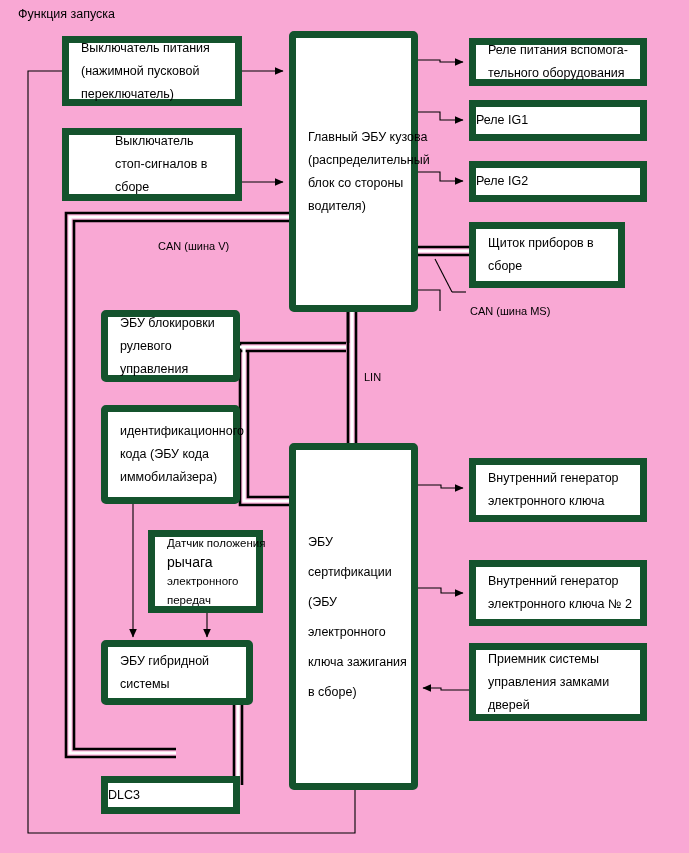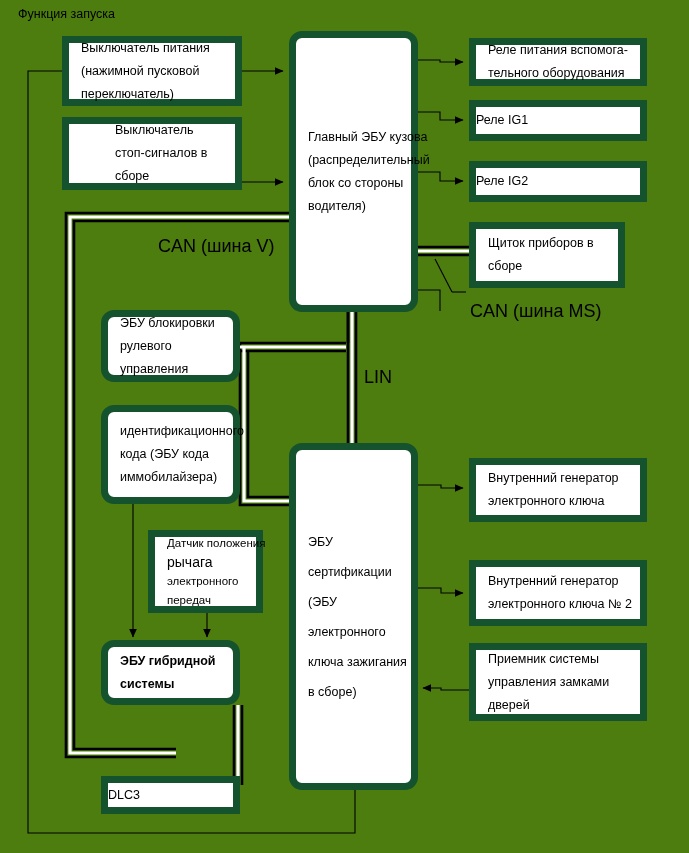--- a/index.html
+++ b/index.html
@@ -1,26 +1,26 @@
 <!DOCTYPE html>
 <html><head>
 <meta charset="utf-8">
 <style>
   html,body{margin:0;padding:0;background:#ffffff;}
   body{font-family:"Liberation Sans","DejaVu Sans",sans-serif;color:#000;}
-  #root{position:relative;width:689px;height:853px;overflow:hidden;background:#4d7c0f;}
+  #root{position:relative;width:689px;height:853px;overflow:hidden;background:#f9a8d4;}
   #svg-layer{position:absolute;left:0;top:0;width:689px;height:853px;}
   .node{position:absolute;box-sizing:border-box;background:#fff;border:7px solid #14532d;
         display:flex;flex-direction:column;justify-content:center;}
   .node .ln{display:block;line-height:23px;font-size:12.5px;white-space:pre;}
-  .node.rounded{border-radius:13px;justify-content:center;}
+  .node.rounded{border-radius:5px;justify-content:center;}
   .node.sq{border-radius:0;}
   .pad-l .ln{padding-left:12px;text-align:left;}
   .pad-c .ln{}
-  .label{position:absolute;font-size:18px;line-height:16px;white-space:pre;}
+  .label{position:absolute;font-size:11px;line-height:16px;white-space:pre;}
   .title{position:absolute;font-size:12.5px;}
 </style>
 </head>
 <body>
 
 <div id="root">
 
   <svg id="svg-layer" viewBox="0 0 689 853" xmlns="http://www.w3.org/2000/svg">
     <defs>
       <marker id="ah" markerWidth="9" markerHeight="8" refX="8.4" refY="4" orient="auto" markerUnits="userSpaceOnUse">
@@ -98,21 +98,21 @@
   <div class="label" style="left:158px;top:238px;">CAN (шина V)</div>
   <div class="label" style="left:470px;top:303px;">CAN (шина MS)</div>
   <div class="label" style="left:364px;top:369px;">LIN</div>
 
   <div class="node sq pad-l" style="left:62px;top:36px;width:180px;height:70px;">
     <span class="ln">Выключатель питания</span>
     <span class="ln">(нажимной пусковой</span>
     <span class="ln">переключатель)</span>
   </div>
 
-  <div class="node sq pad-l" style="left:62px;top:117px;width:180px;height:73px;padding-left:34px;">
+  <div class="node sq pad-l" style="left:62px;top:128px;width:180px;height:73px;padding-left:34px;">
     <span class="ln">Выключатель</span>
     <span class="ln">стоп-сигналов в</span>
     <span class="ln">сборе</span>
   </div>
 
   <div class="node rounded pad-l" style="left:289px;top:31px;width:129px;height:281px;">
     <span class="ln">Главный ЭБУ кузова</span>
     <span class="ln">(распределительный</span>
     <span class="ln">блок со стороны</span>
     <span class="ln">водителя)</span>
@@ -148,21 +148,21 @@
     <span class="ln">иммобилайзера)</span>
   </div>
 
   <div class="node sq pad-l" style="left:148px;top:530px;width:115px;height:83px;">
     <span class="ln" style="line-height:19px;font-size:11.5px;">Датчик положения</span>
     <span class="ln" style="line-height:19px;font-size:14px;">рычага</span>
     <span class="ln" style="line-height:19px;font-size:11.5px;">электронного</span>
     <span class="ln" style="line-height:19px;font-size:11.5px;">передач</span>
   </div>
 
-  <div class="node rounded pad-l" style="left:101px;top:640px;width:139px;height:65px;font-weight:bold;">
+  <div class="node rounded pad-l" style="left:101px;top:640px;width:152px;height:65px;">
     <span class="ln">ЭБУ гибридной</span>
     <span class="ln">системы</span>
   </div>
 
   <div class="node rounded pad-l" style="left:289px;top:443px;width:129px;height:347px;">
     <span class="ln" style="line-height:30px;">ЭБУ</span>
     <span class="ln" style="line-height:30px;">сертификации</span>
     <span class="ln" style="line-height:30px;">(ЭБУ</span>
     <span class="ln" style="line-height:30px;">электронного</span>
     <span class="ln" style="line-height:30px;">ключа зажигания</span>

